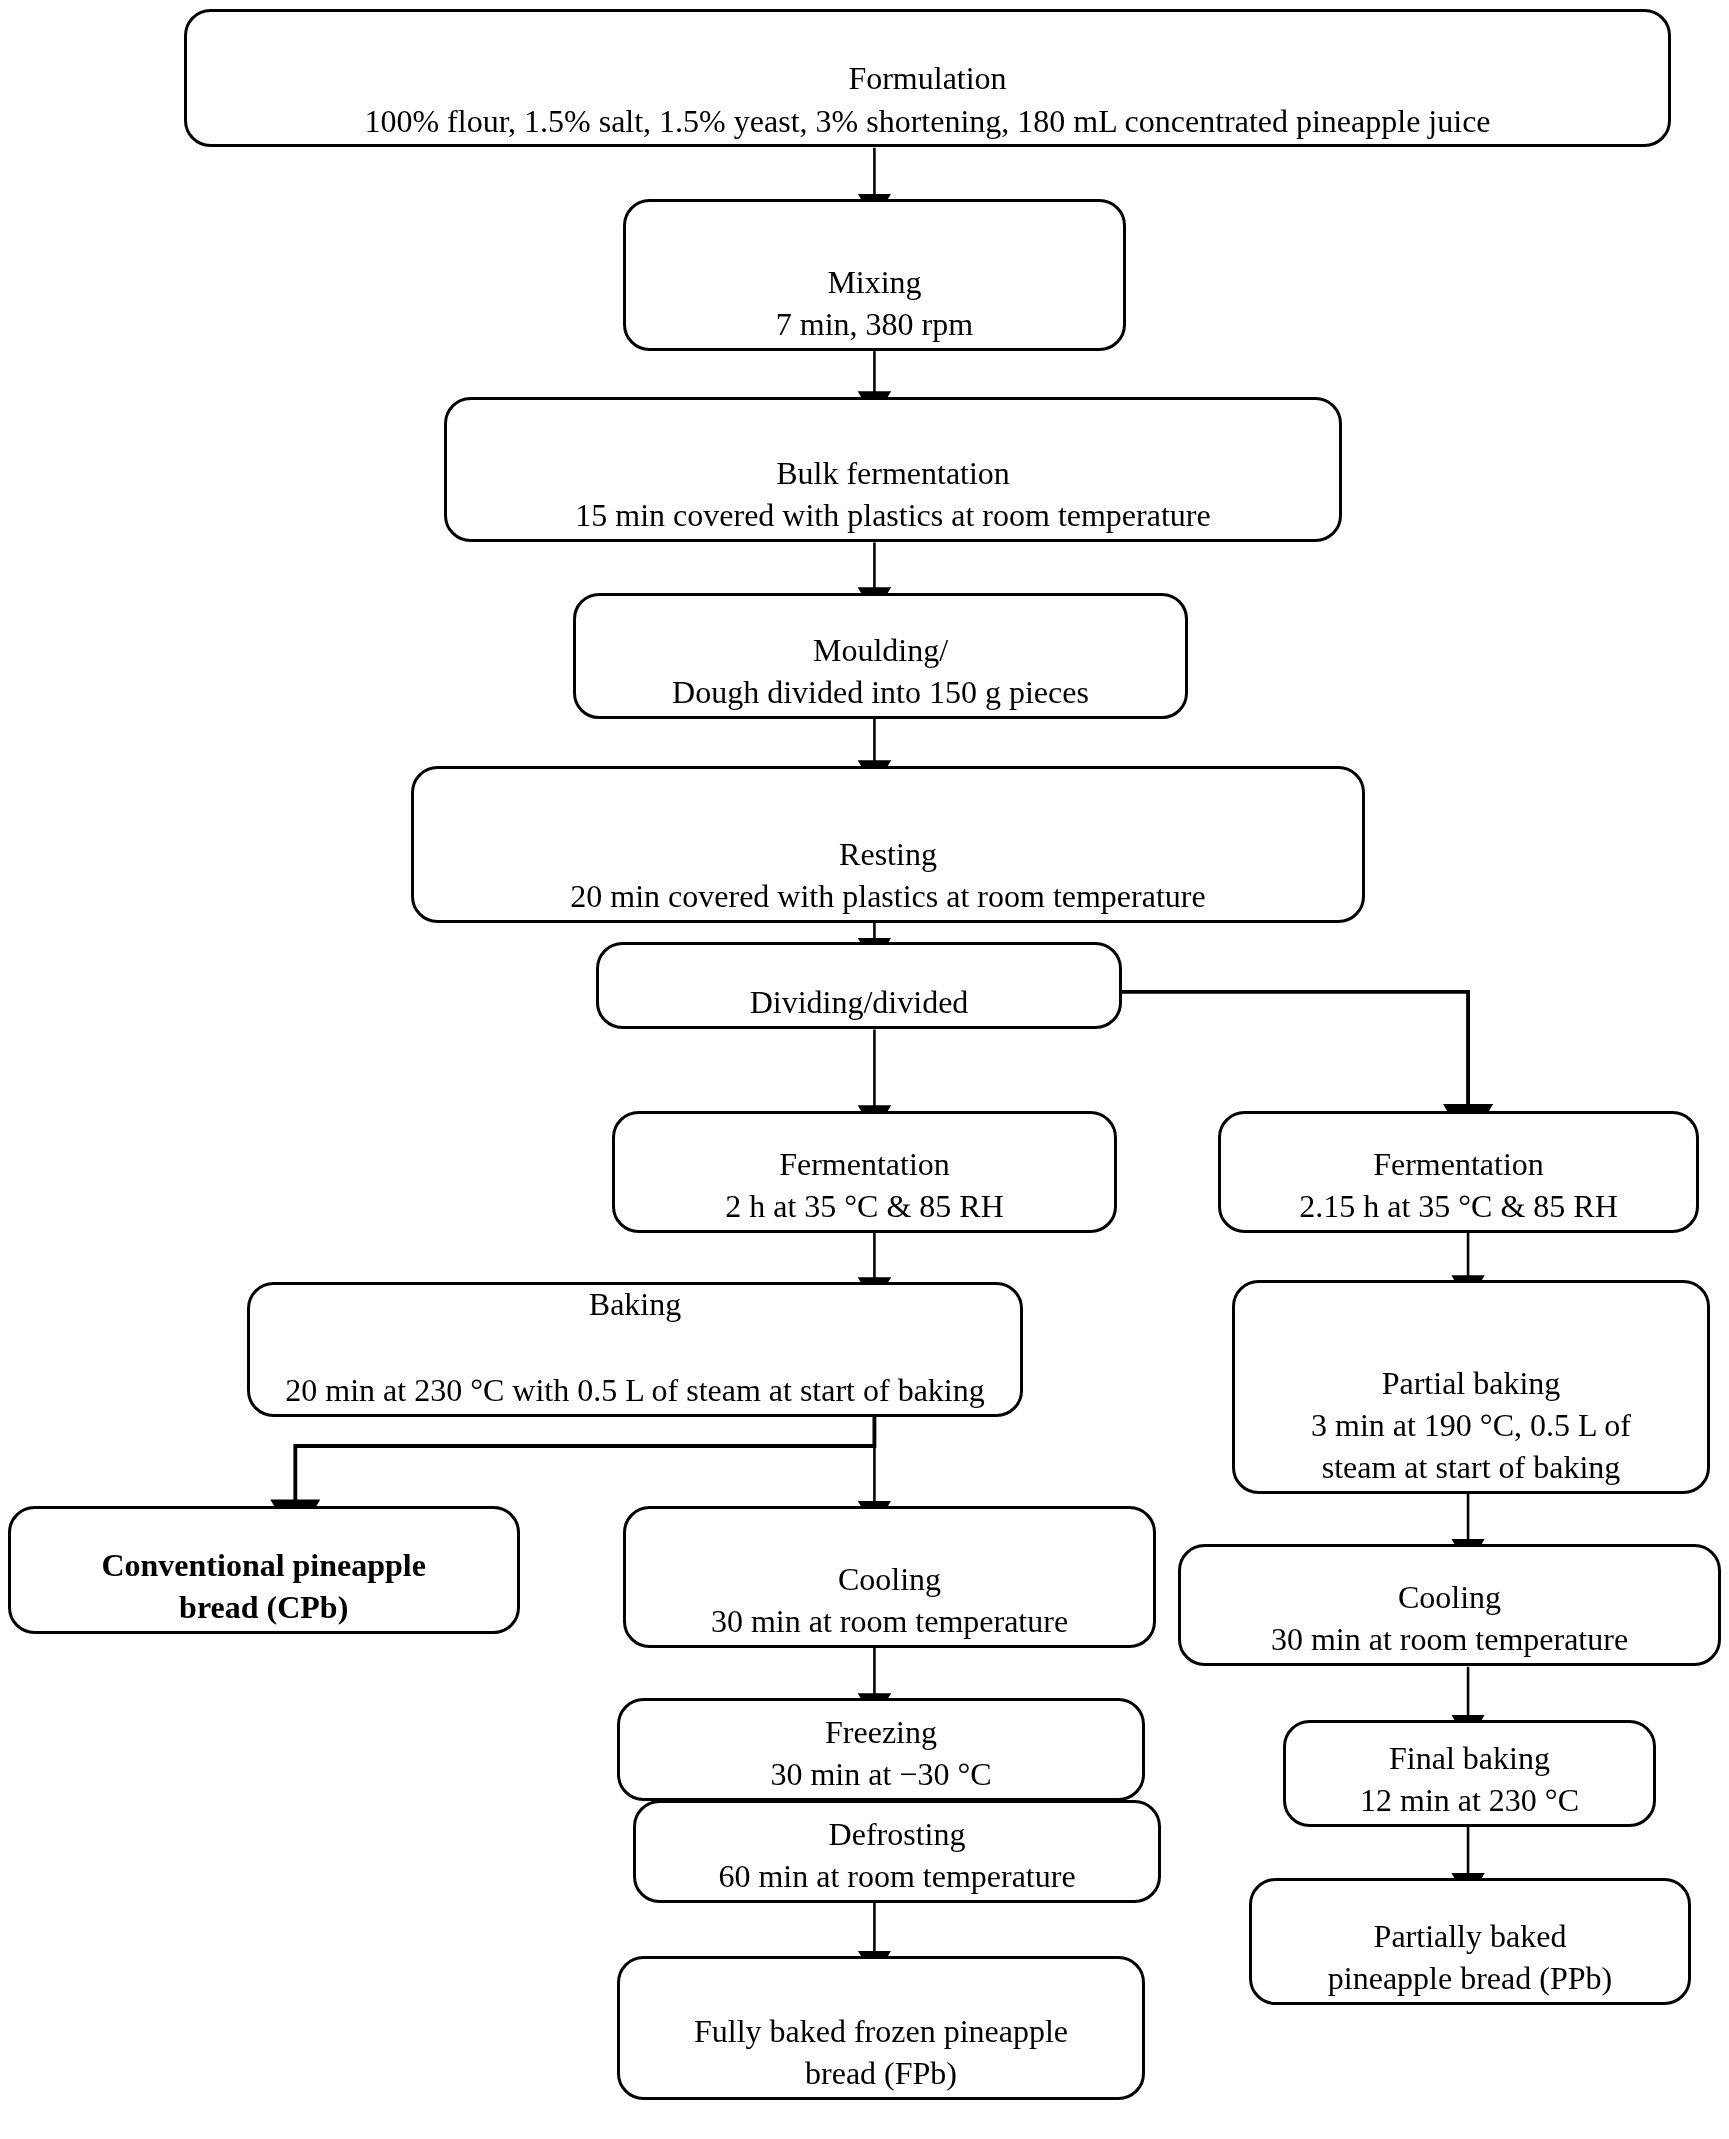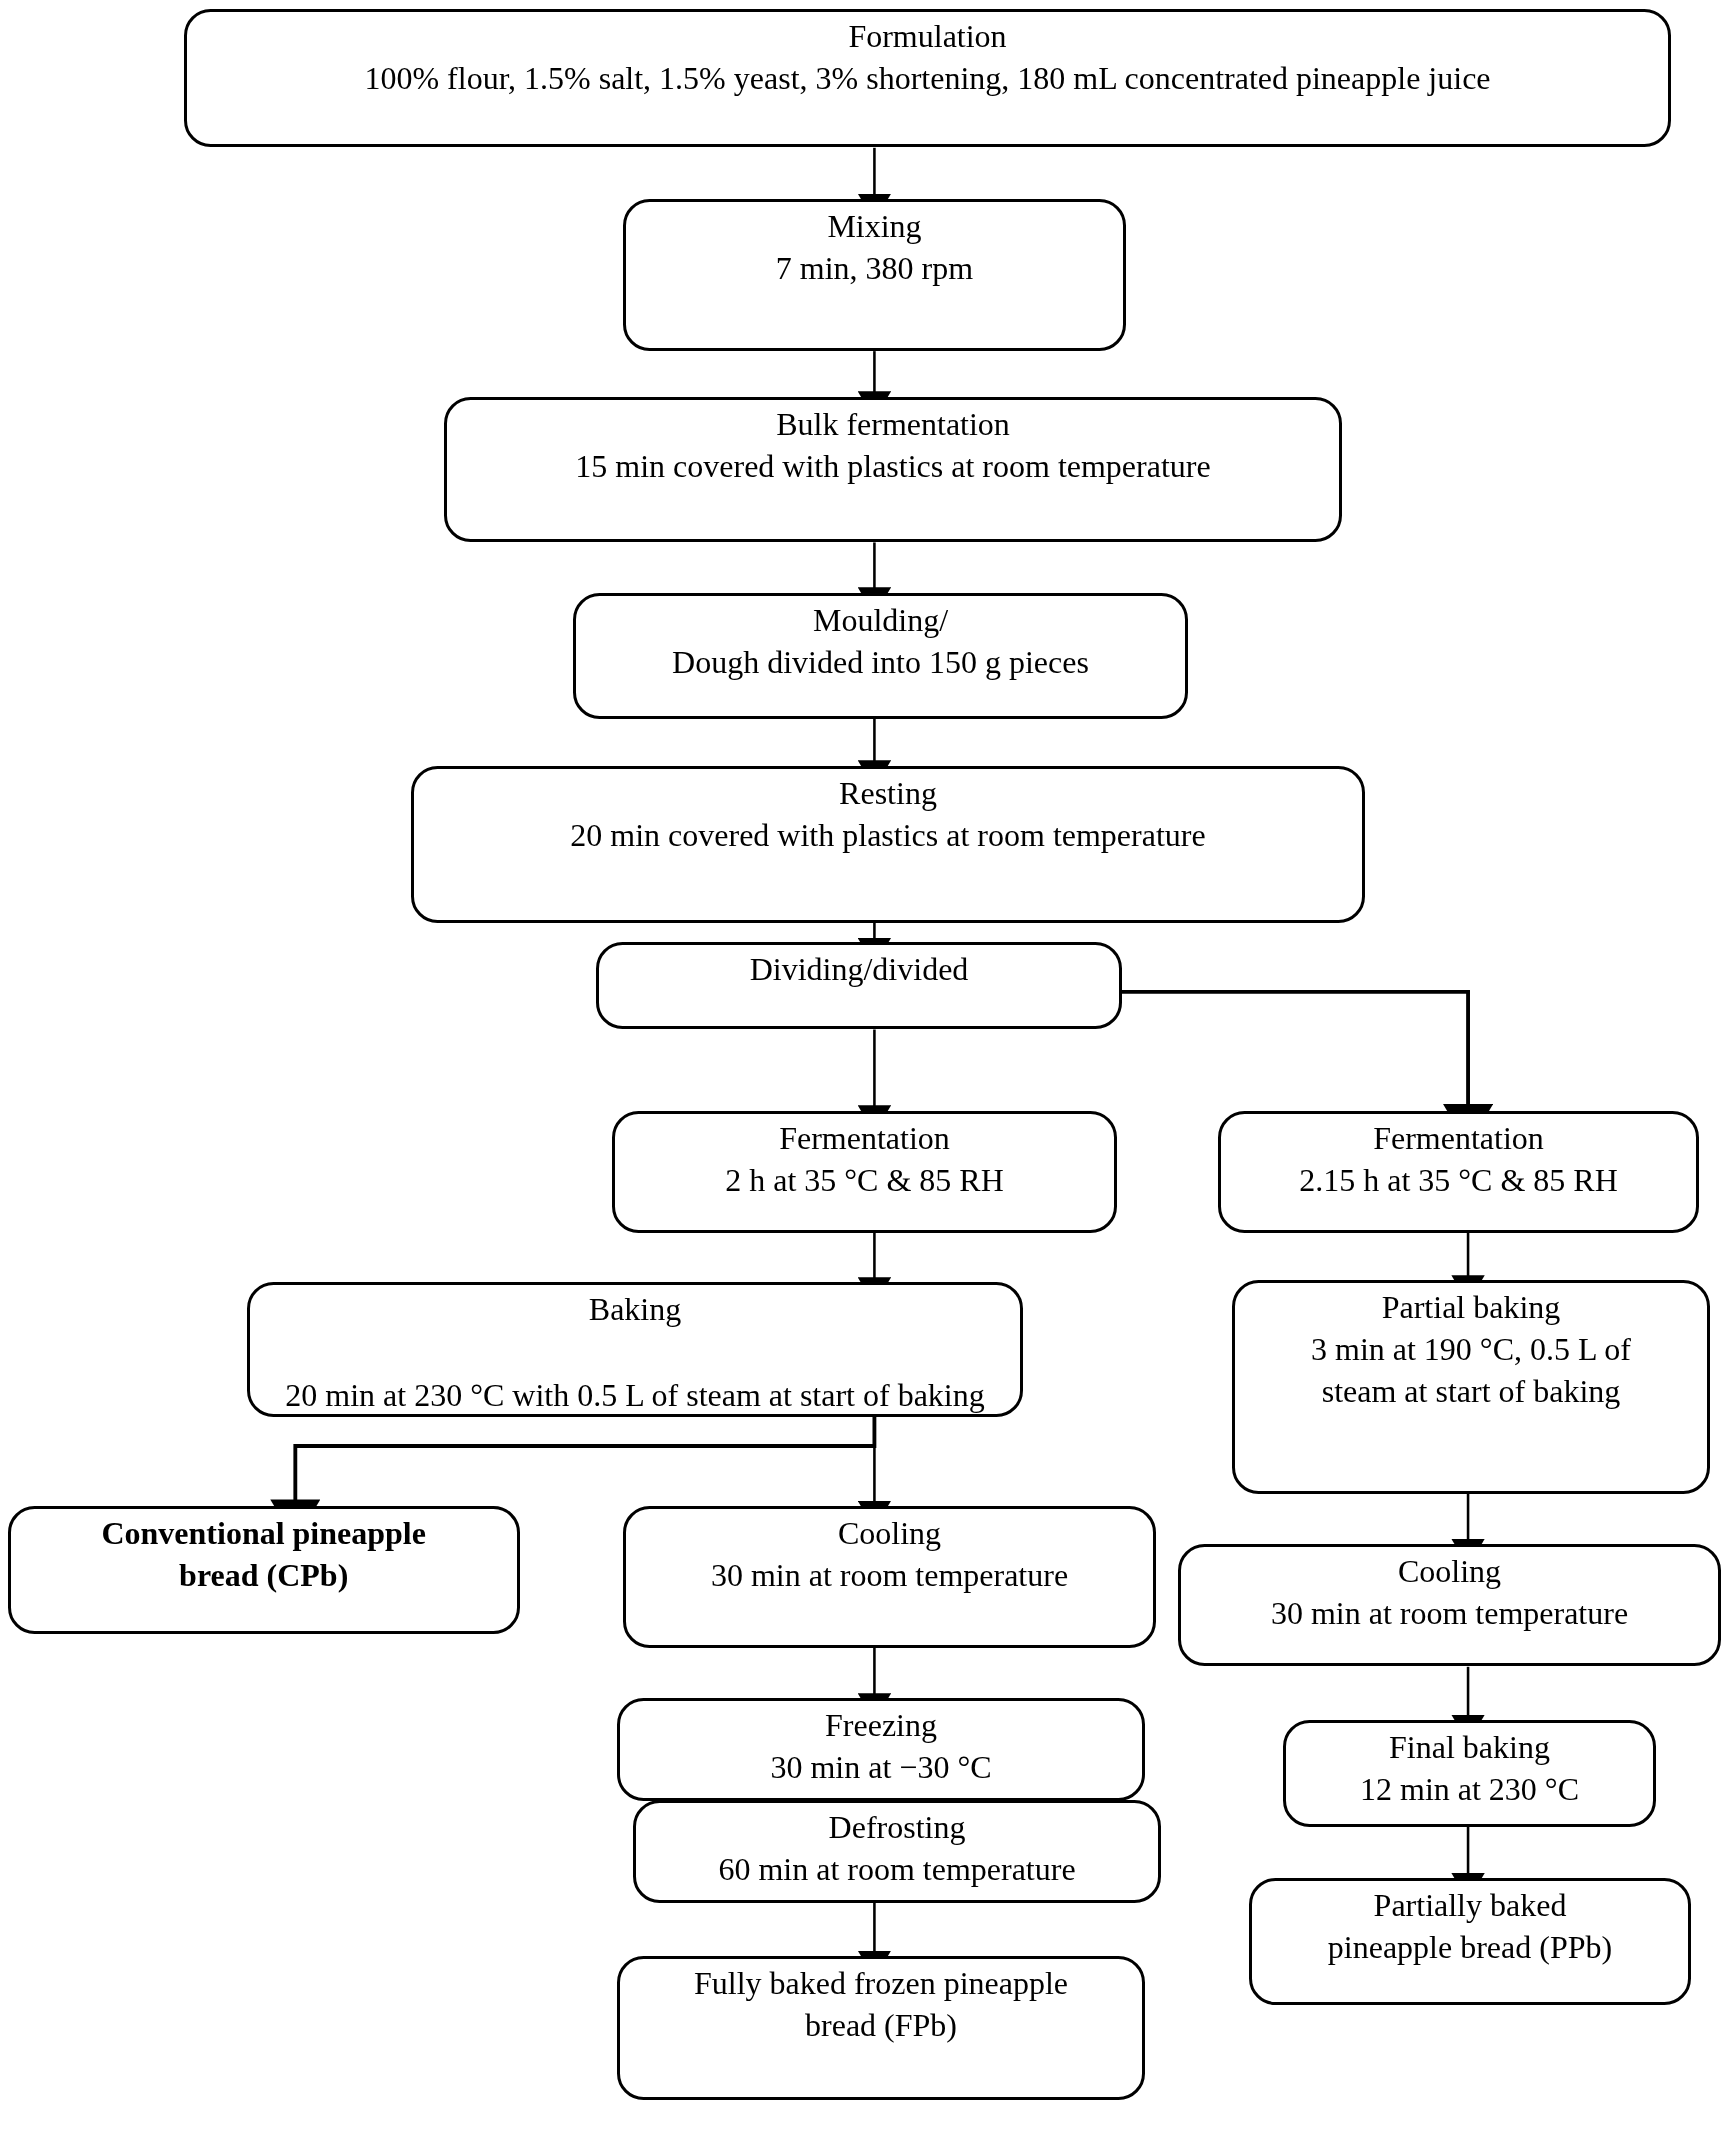--- a/index.html
+++ b/index.html
@@ -21,21 +21,21 @@
   }
   .node {
     position: absolute;
     box-sizing: border-box;
     border: 3px solid #000000;
     border-radius: 26.5px;
     background: #ffffff;
     display: flex;
     flex-direction: column;
     align-items: center;
-    justify-content: flex-start;
+    justify-content: flex-end;
     text-align: center;
     line-height: 1.32;
     font-size: 32px;
     padding: 2.6px 9.4px;
     z-index: 5;
   }
   .node .ln {
     display: block;
     white-space: nowrap;
   }
@@ -102,21 +102,21 @@
   <div class="node" style="left:623px; top:199px; width:503px; height:152px;">
     <span class="ln">Mixing</span>
     <span class="ln">7 min, 380 rpm</span>
   </div>
 
   <div class="node" style="left:444px; top:397px; width:898px; height:145px;">
     <span class="ln">Bulk fermentation</span>
     <span class="ln">15 min covered with plastics at room temperature</span>
   </div>
 
-  <div class="node" style="left:573px; top:593px; width:615px; height:126px;">
+  <div class="node" style="left:573px; top:593px; width:615px; height:126px;border-radius:26px;">
     <span class="ln">Moulding/</span>
     <span class="ln">Dough divided into 150 g pieces</span>
   </div>
 
   <div class="node" style="left:411px; top:766px; width:954px; height:157px;">
     <span class="ln">Resting</span>
     <span class="ln">20 min covered with plastics at room temperature</span>
   </div>
 
   <div class="node" style="left:596px; top:942px; width:526px; height:87px;">

